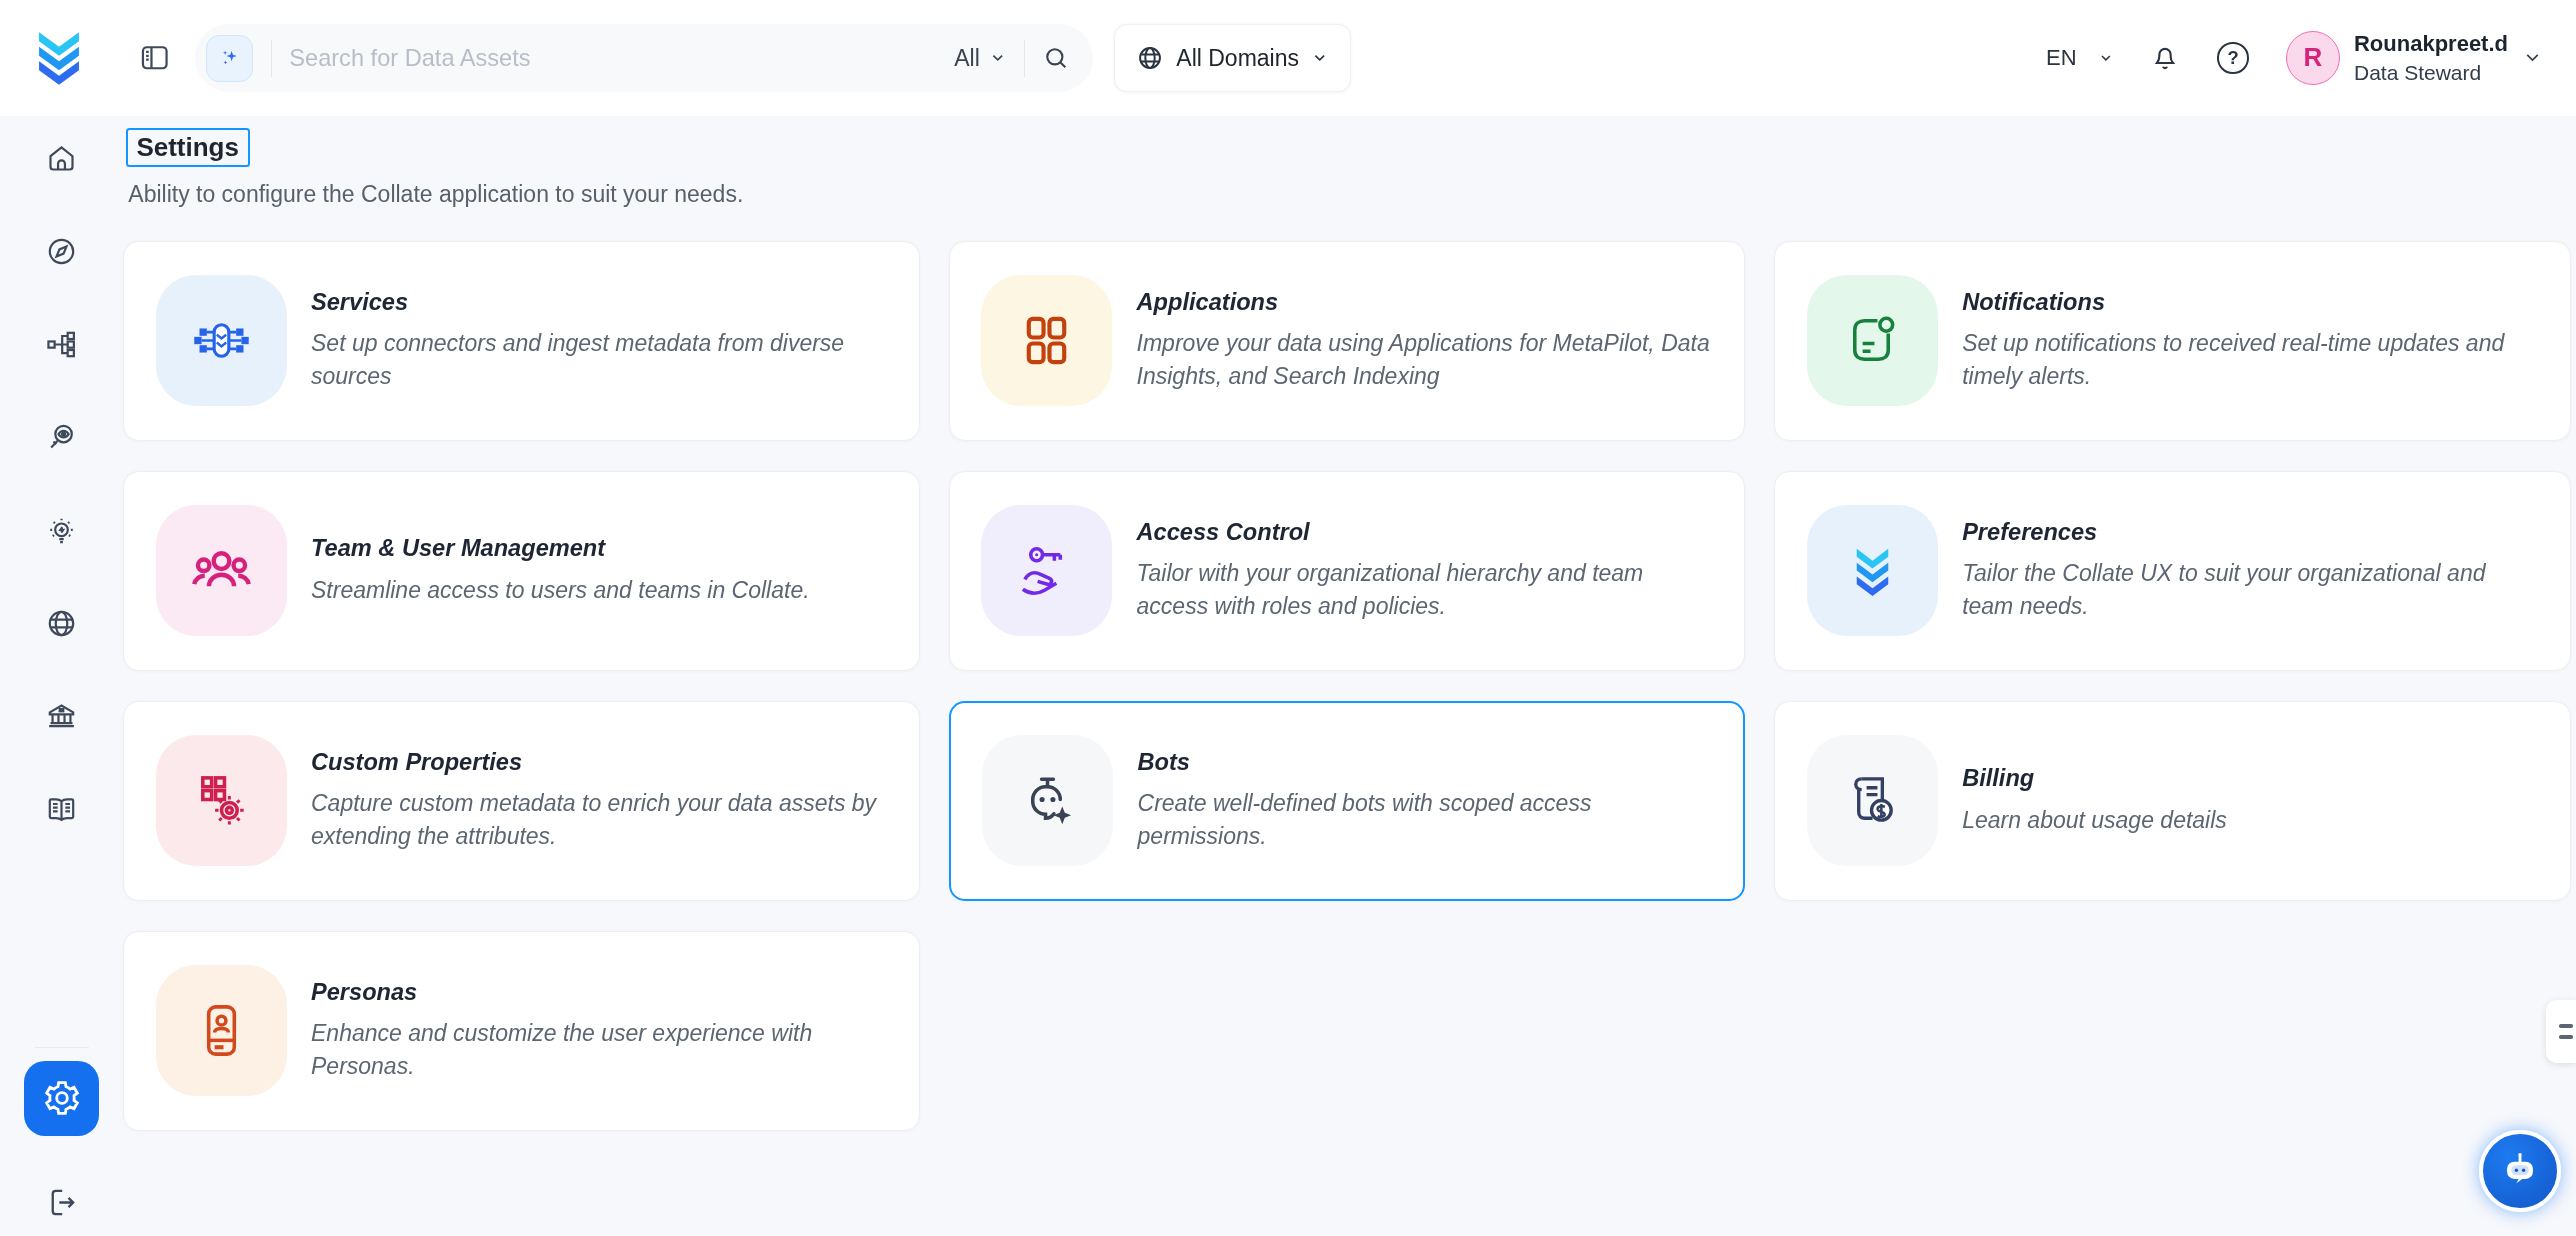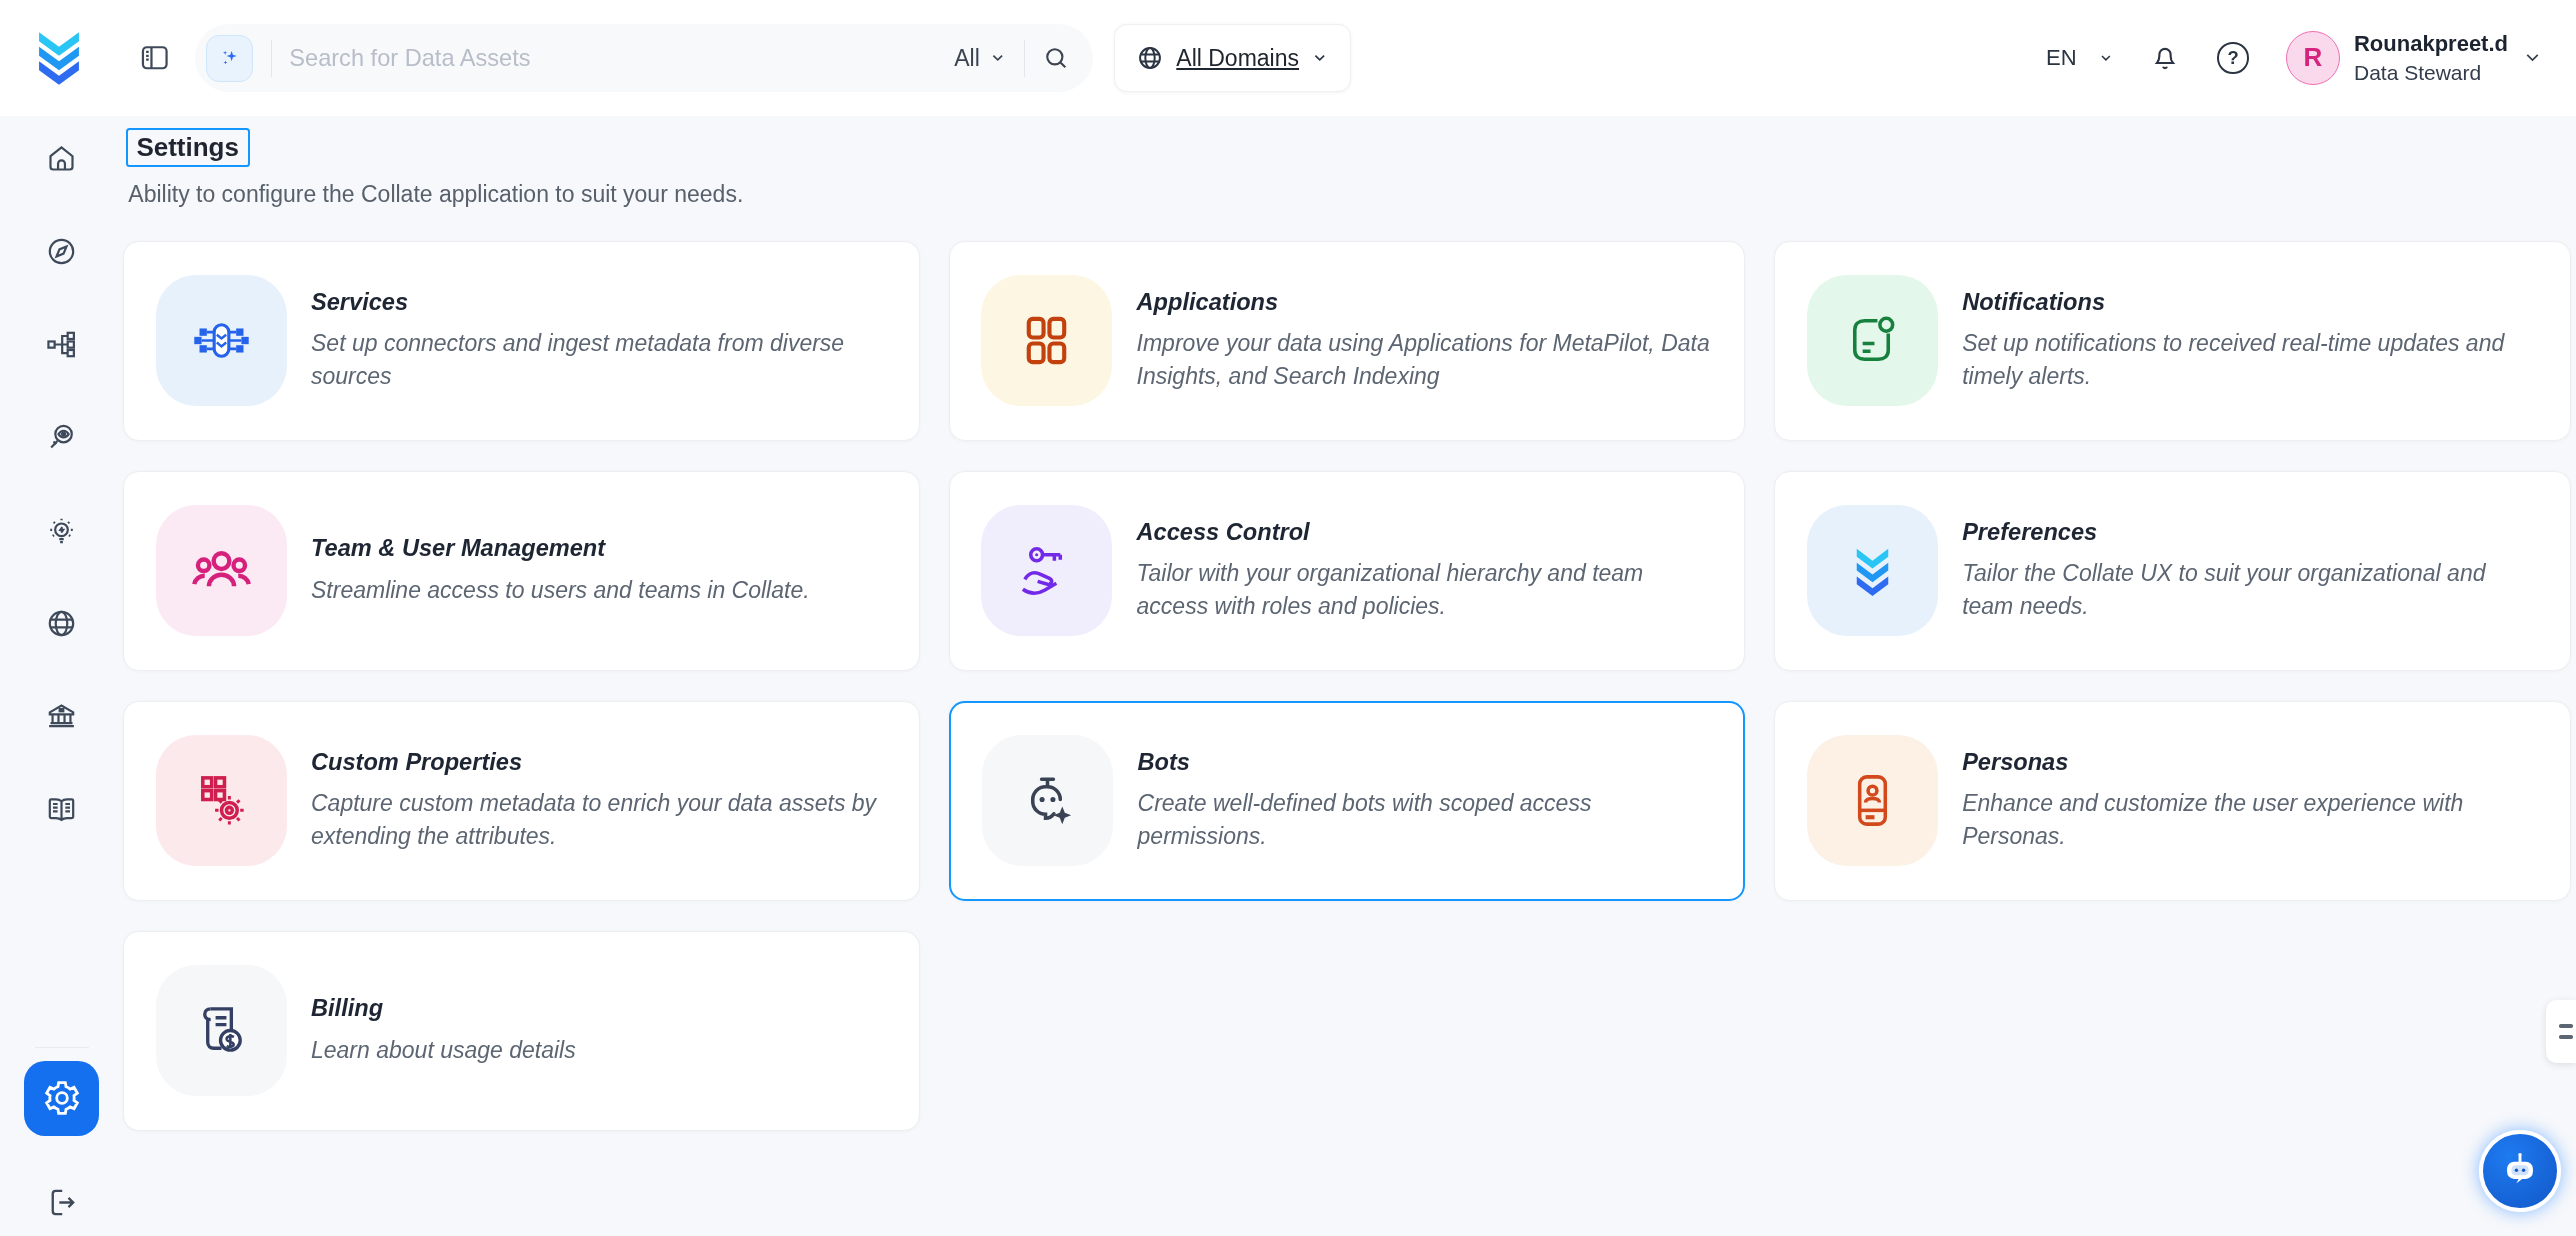--- a/index.html
+++ b/index.html
@@ -32,21 +32,21 @@
     flex:1; border:none; outline:none; background:transparent;
     font-size:23.6px; color:#3b4350; font-family:inherit;
   }
   .search-input::placeholder { color:#b7bec9; }
   .scope { display:flex; align-items:center; gap:8.8px; color:#3b4350; font-size:23px; cursor:pointer; flex:none; }
   .mag { color:#3b4350; cursor:pointer; flex:none; }
   .domains-btn {
     margin-left:21px; height:68px; background:#ffffff; border:0.9px solid #eef0f3;
     border-radius:13px; box-shadow:0 0.9px 3.5px rgba(16,24,40,.05);
     display:flex; align-items:center; gap:12.3px; padding:0 21px;
-    font-size:23px; color:#20262f; cursor:pointer;text-decoration:underline;
+    font-size:23px; color:#20262f; cursor:pointer;
   }
   .topbar-right { margin-left:auto; display:flex; align-items:center; gap:37px; }
   .lang { display:flex; align-items:center; gap:21px; font-size:22px; color:#2b3442; cursor:pointer; }
   .icon-btn { color:#2b3442; cursor:pointer; }
   .help-circle {
     width:31.5px; height:31.5px; border:2.1px solid #2b3442; border-radius:50%;
     display:flex; align-items:center; justify-content:center;
     font-size:18.4px; font-weight:700; color:#2b3442; cursor:pointer;
   }
   .user-menu { display:flex; align-items:center; gap:14px; cursor:pointer; }
@@ -405,49 +405,49 @@
           <path d="M47 38l2.6 6.4L56 47l-6.4 2.6L47 56l-2.6-6.4L38 47l6.4-2.6Z" fill="currentColor" stroke="none"></path>
         </svg>
       </span>
       <span class="card-text">
         <div class="card-title">Bots</div>
         <div class="card-desc">Create well-defined bots with scoped access permissions.</div>
       </span>
     </div>
 
     <div class="card">
-      <span class="tile" style="background-color: rgb(253, 240, 229); color: rgb(210, 73, 28);">
-        <svg width="63" height="63" viewBox="0 0 64 64" fill="none" stroke="currentColor" stroke-width="3.6">
-          <rect x="19" y="8" width="26" height="48" rx="7"></rect>
-          <path d="M19 42h26"></path>
-          <circle cx="32" cy="22" r="4.5"></circle>
-          <path d="M25 34c0-5.5 14-5.5 14 0"></path>
-          <path d="M25 49h9" stroke-width="4.2"></path>
-        </svg>
-      </span>
-      <span class="card-text">
-        <div class="card-title">Personas</div>
-        <div class="card-desc">Enhance and customize the user experience with Personas.</div>
-      </span>
-    </div>
-
-    <div class="card">
       <span class="tile" style="background-color: rgb(246, 247, 249); color: rgb(51, 63, 99);">
         <svg width="63" height="63" viewBox="0 0 64 64" fill="none" stroke="currentColor" stroke-width="3.4">
           <path d="M21 10h21v24"></path>
           <path d="M21 10c-4 0-6 2.6-6 5.5S17 21 21 21"></path>
           <path d="M18 20.8V44c0 4 2.6 6 6 6h8"></path>
           <path d="M26 19h11M26 26h11"></path>
           <circle cx="41" cy="42" r="10" fill="#fff"></circle>
           <path d="M41 35.5v13M44.6 38.6c-3.8-2-8-.4-7.3 2.6.7 2.6 6 1.7 6.9 4.2.9 2.7-3.4 4.4-7 2.4" stroke-width="2.6"></path>
         </svg>
       </span>
       <span class="card-text">
         <div class="card-title">Billing</div>
         <div class="card-desc">Learn about usage details</div>
+      </span>
+    </div>
+
+    <div class="card">
+      <span class="tile" style="background-color: rgb(253, 240, 229); color: rgb(210, 73, 28);">
+        <svg width="63" height="63" viewBox="0 0 64 64" fill="none" stroke="currentColor" stroke-width="3.6">
+          <rect x="19" y="8" width="26" height="48" rx="7"></rect>
+          <path d="M19 42h26"></path>
+          <circle cx="32" cy="22" r="4.5"></circle>
+          <path d="M25 34c0-5.5 14-5.5 14 0"></path>
+          <path d="M25 49h9" stroke-width="4.2"></path>
+        </svg>
+      </span>
+      <span class="card-text">
+        <div class="card-title">Personas</div>
+        <div class="card-desc">Enhance and customize the user experience with Personas.</div>
       </span>
     </div>
 
   </div>
 </main>
 
 <span class="edge-widget">
     <i></i>
     <i></i>
   </span>

